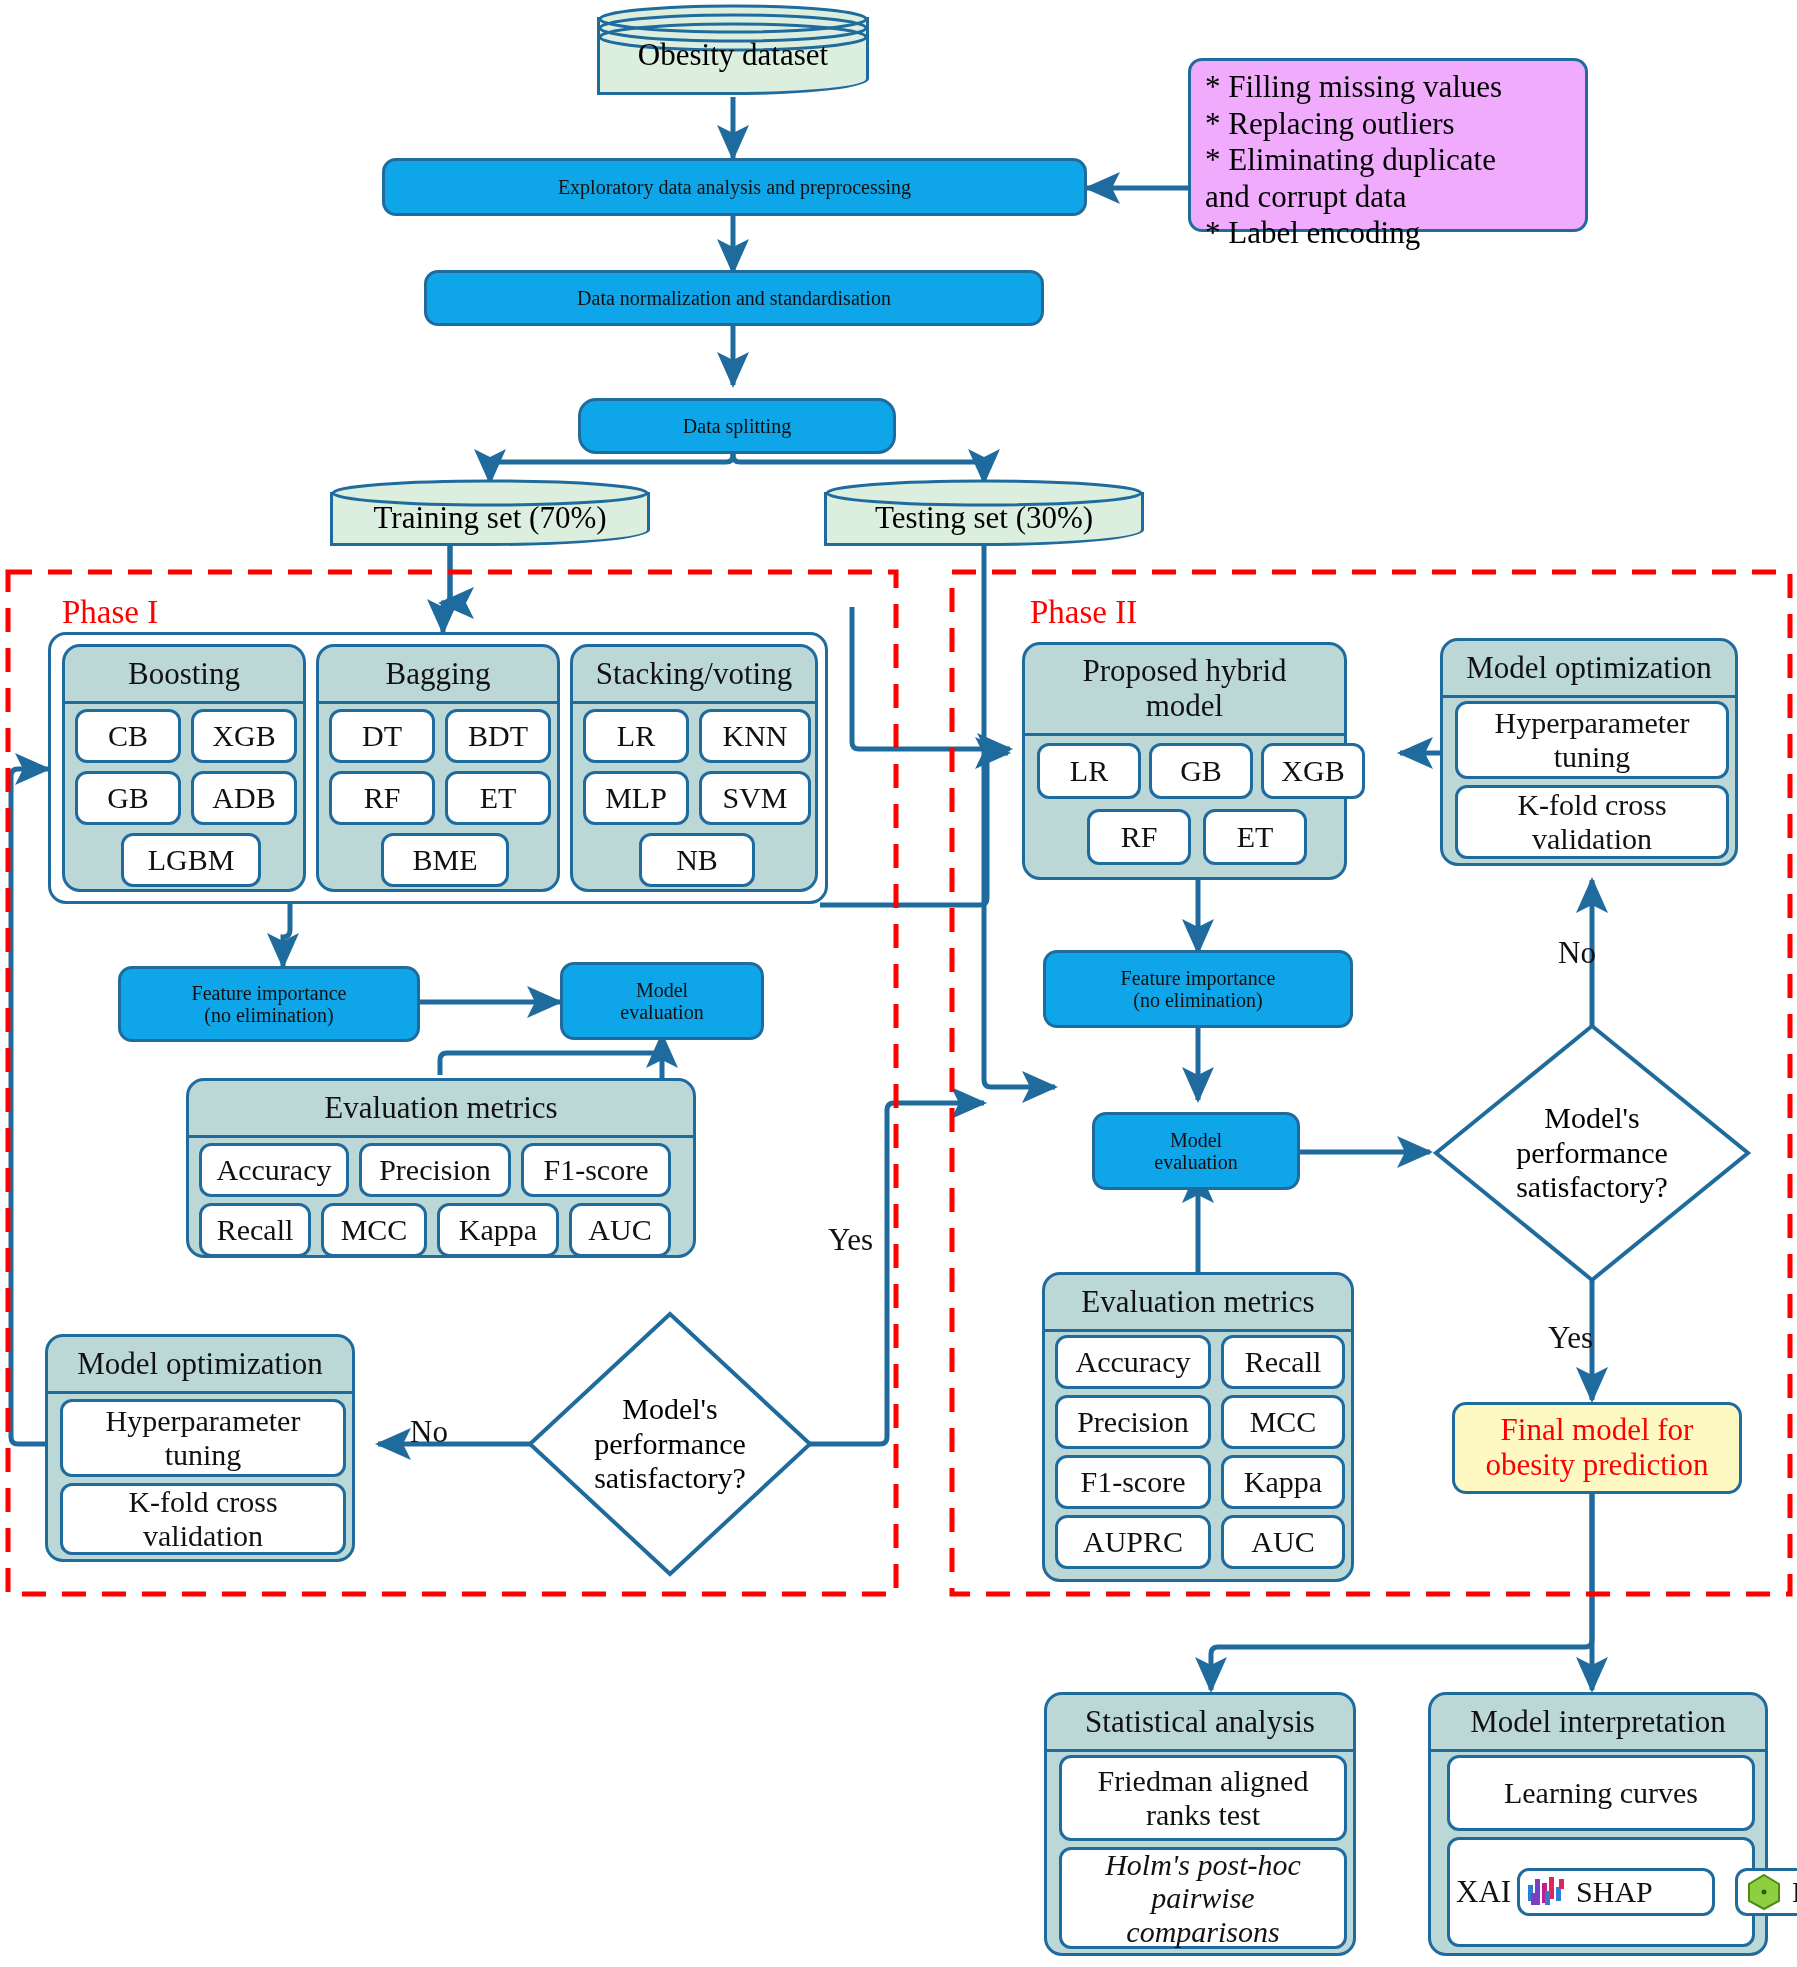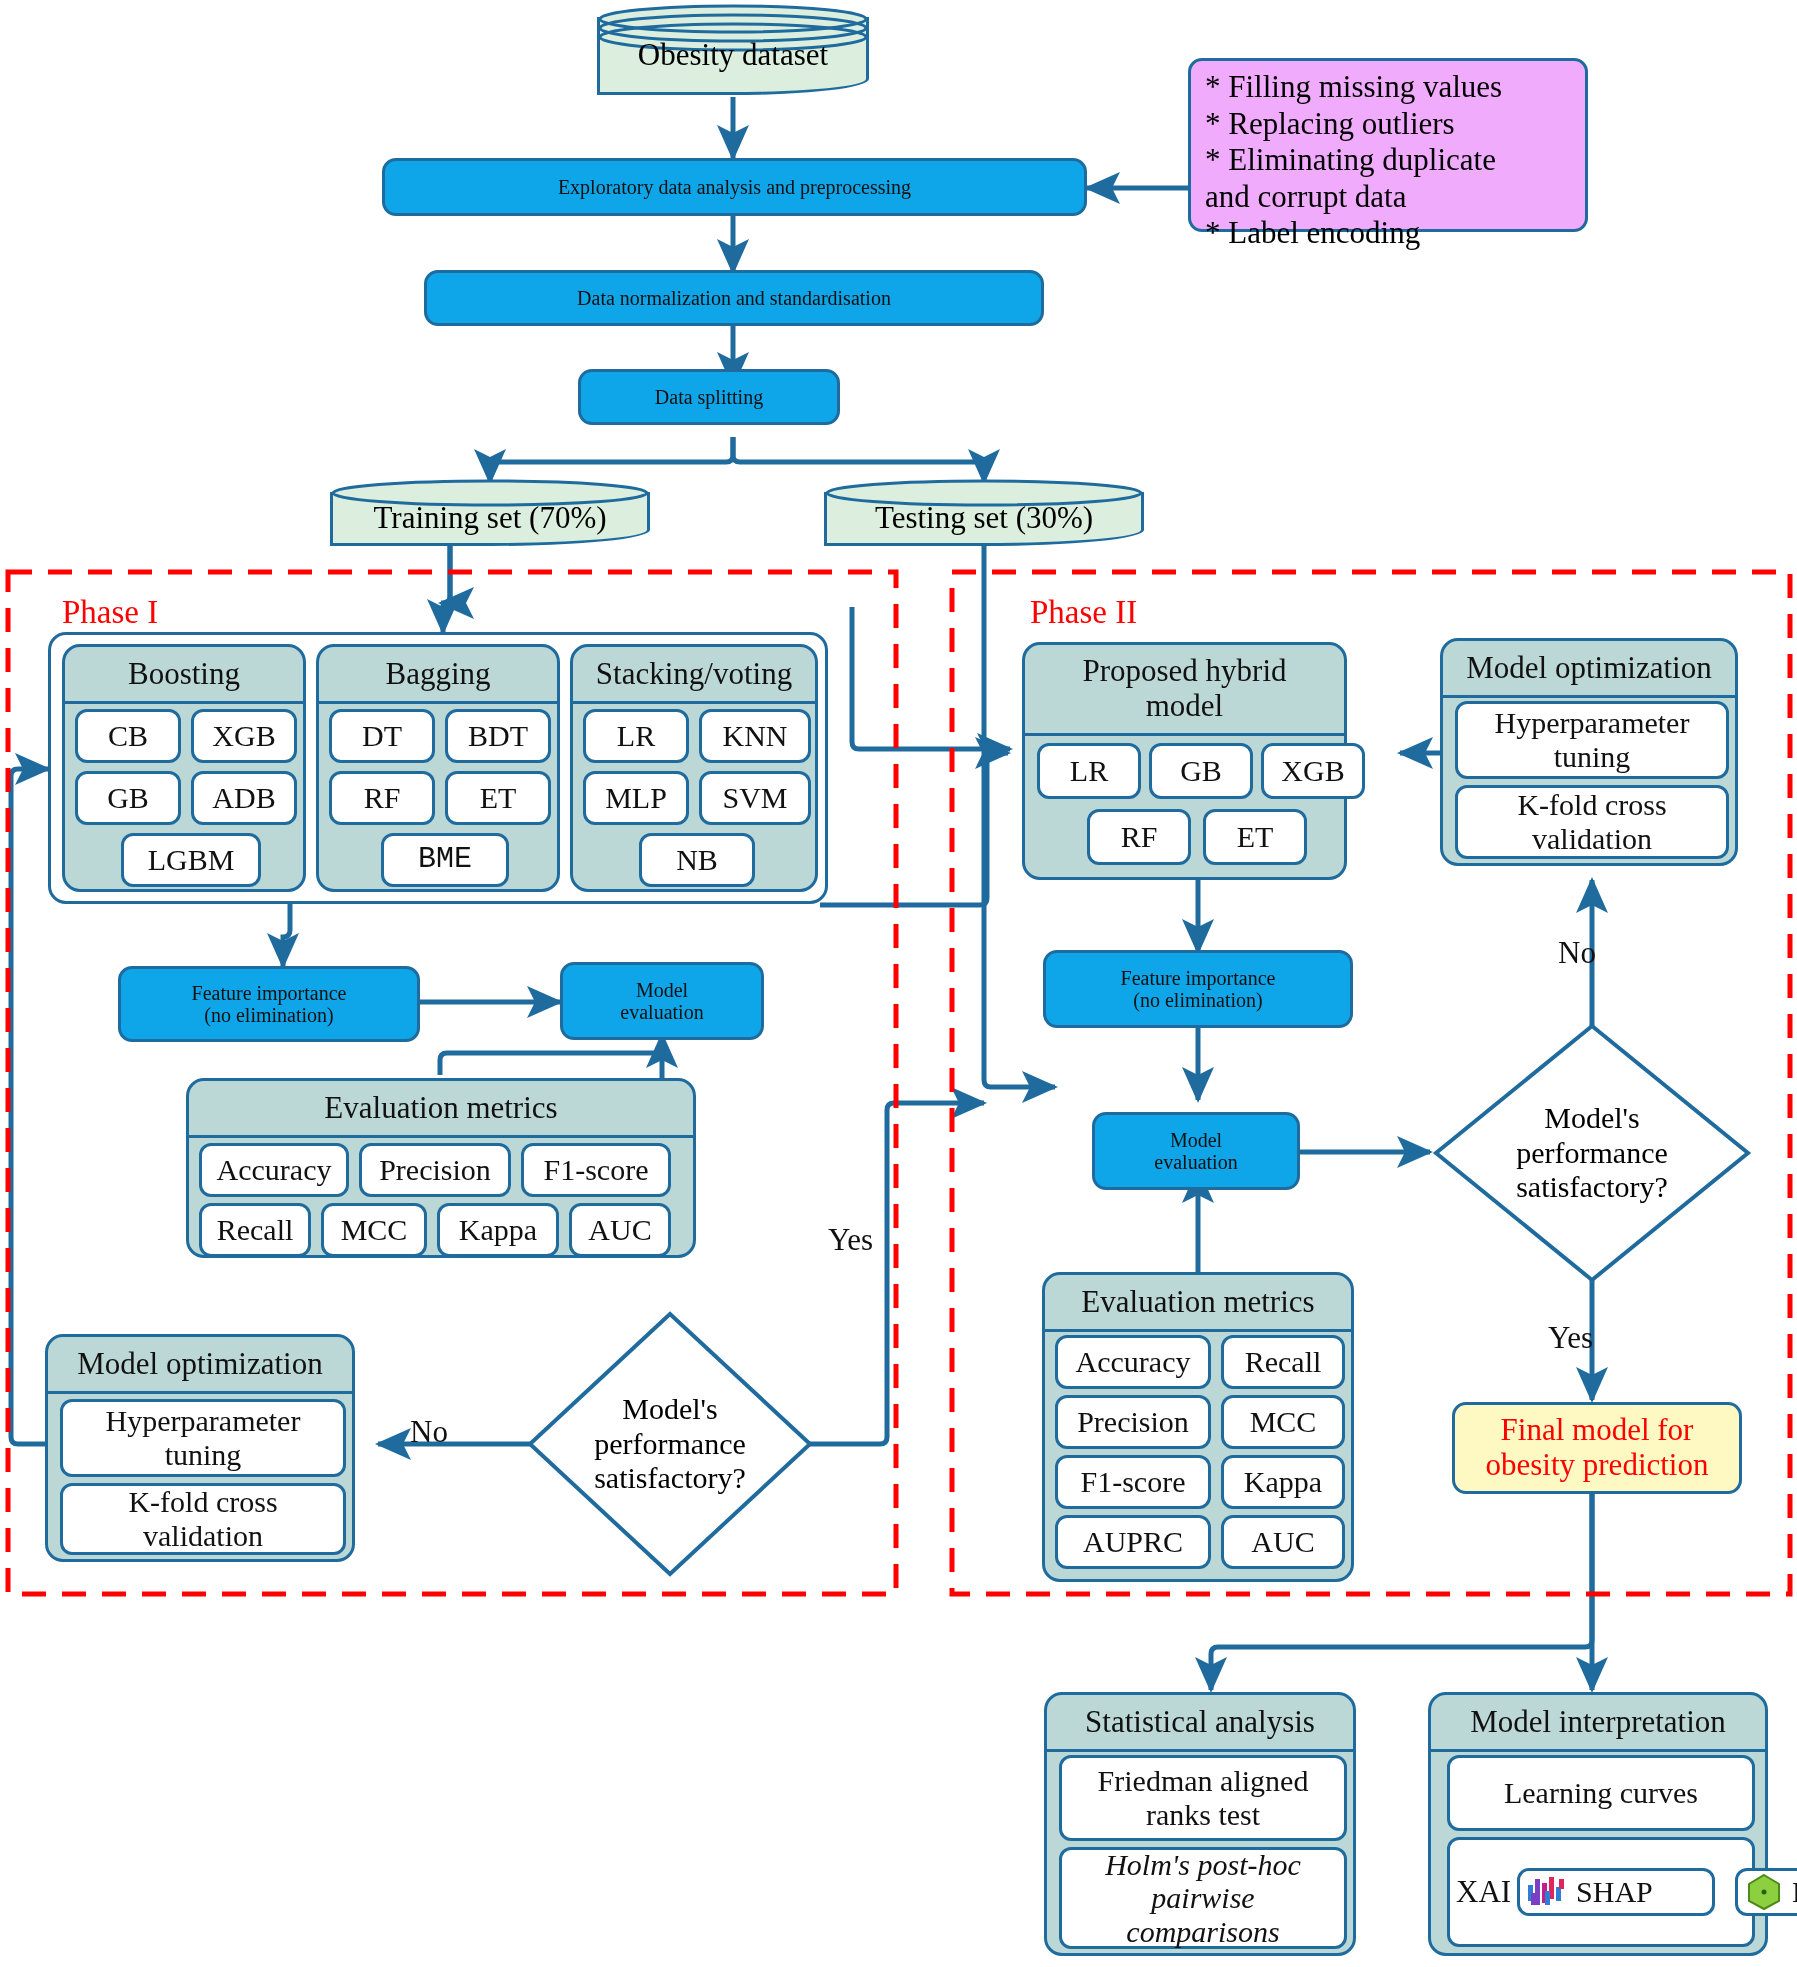--- a/index.html
+++ b/index.html
@@ -133,21 +133,21 @@
       <div>* Eliminating duplicate</div>
       <div>and corrupt data</div>
       <div>* Label encoding</div>
     </div>
   </div>
 
   <div class="node proc" style="left:382px;top:158px;width:705px;height:58px;">Exploratory data analysis and preprocessing</div>
 
   <div class="node proc" style="left:424px;top:270px;width:620px;height:56px;">Data normalization and standardisation</div>
 
-  <div class="node proc" style="left:578px;top:369px;width:262px;height:56px;">Data splitting</div>
+  <div class="node proc" style="left:578px;top:398px;width:318px;height:56px;border-radius:18px;">Data splitting</div>
 
   <div class="cyl" style="left:330px;top:478px;width:320px;height:68px;">
     <div class="body"></div>
     <svg width="320" height="68" style="position:absolute;left:0;top:0;z-index:2;">
       <ellipse cx="160" cy="15" rx="157" ry="12" fill="#dceede" stroke="#1f6b9e" stroke-width="3"></ellipse>
     </svg>
     <div class="cyl-label">Training set (70%)</div>
   </div>
 
   <div class="cyl" style="left:824px;top:478px;width:320px;height:68px;">
@@ -170,21 +170,21 @@
     <div class="chip" style="left:126px;top:124px;width:106px;height:54px;">ADB</div>
     <div class="chip" style="left:56px;top:186px;width:140px;height:54px;">LGBM</div>
   </div>
 
   <div class="node group" style="left:316px;top:644px;width:244px;height:248px;">
     <div class="grp-title">Bagging</div>
     <div class="chip" style="left:10px;top:62px;width:106px;height:54px;">DT</div>
     <div class="chip" style="left:126px;top:62px;width:106px;height:54px;">BDT</div>
     <div class="chip" style="left:10px;top:124px;width:106px;height:54px;">RF</div>
     <div class="chip" style="left:126px;top:124px;width:106px;height:54px;">ET</div>
-    <div class="chip" style="left:62px;top:186px;width:128px;height:54px;font-family:Liberation Mono, monospace;">BME</div>
+    <div class="chip" style="left:62px;top:186px;width:128px;height:54px;">BME</div>
   </div>
 
   <div class="node group" style="left:570px;top:644px;width:248px;height:248px;">
     <div class="grp-title">Stacking/voting</div>
     <div class="chip" style="left:10px;top:62px;width:106px;height:54px;">LR</div>
     <div class="chip" style="left:126px;top:62px;width:112px;height:54px;">KNN</div>
     <div class="chip" style="left:10px;top:124px;width:106px;height:54px;">MLP</div>
     <div class="chip" style="left:126px;top:124px;width:112px;height:54px;">SVM</div>
     <div class="chip" style="left:66px;top:186px;width:116px;height:54px;">NB</div>
   </div>

